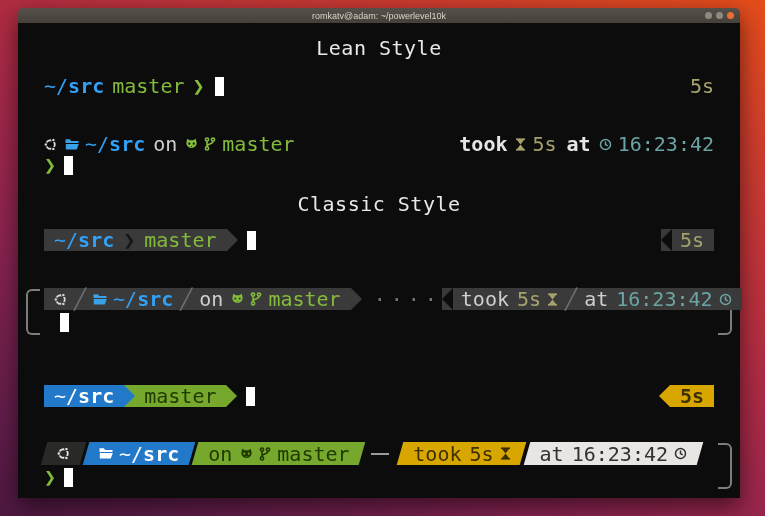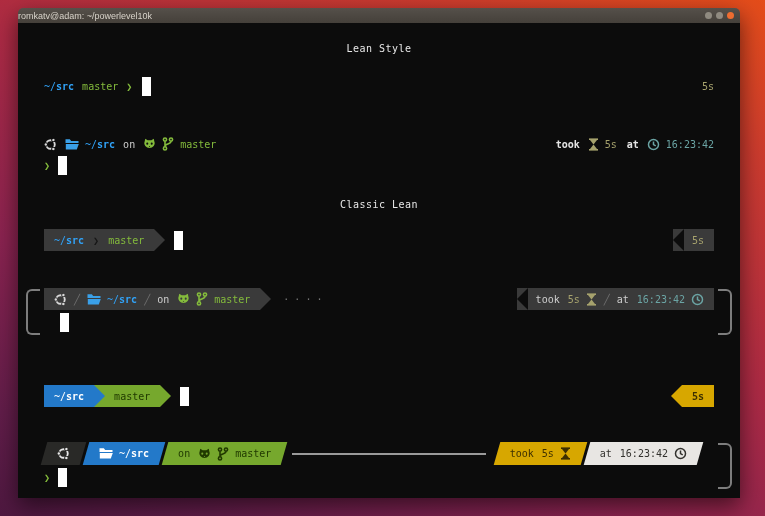--- a/index.html
+++ b/index.html
@@ -9,29 +9,29 @@
     font-family:"DejaVu Sans Mono",monospace;
   }
   .window{
     position:absolute;left:18px;top:8px;width:722px;height:490px;
     border-radius:5px 5px 0 0;box-shadow:0 8px 22px rgba(0,0,0,.55);
   }
   .titlebar{
     position:absolute;left:0;top:0;right:0;height:15px;
     background:linear-gradient(#55504a,#45403a);
     border-radius:5px 5px 0 0;
-    display:flex;align-items:center;
+    display:flex;align-items:center;justify-content:center;
     font-family:"Liberation Sans",sans-serif;font-size:9px;color:#d8d3ca;
   }
   .winbtns{position:absolute;right:6px;top:4px;display:flex;gap:4px;}
   .winbtn{width:7px;height:7px;border-radius:50%;background:#8f8a80;}
   .winbtn.close{background:#ee6c30;}
   .terminal{
     position:absolute;left:0;top:15px;right:0;bottom:0;background:#0c0c0c;
-    font-size:10px;color:#d8d8d8;
+    font-size:20px;color:#d8d8d8;
   }
   .row{position:absolute;left:26px;right:26px;display:flex;align-items:center;height:22px;}
   .row.center{justify-content:center;}
   .heading{color:#e8e8e8;letter-spacing:.5px;}
   .spacer{flex:1;}
   
   .blue{color:#31a2f7;} .blue.b{font-weight:bold;}
   .green{color:#84bb3c;}
   .olive{color:#a6a26d;}
   .teal{color:#6ba4a4;}
@@ -159,21 +159,21 @@
         </span>
         <span class="teal">16:23:42</span>
       </div>
 
       <div class="row" style="top:131px">
         <span class="green b mr8">❯</span>
         <span class="cursor"></span>
       </div>
 
       <div class="row center" style="top:170px">
-        <span class="heading">Classic Lean</span>
+        <span class="heading">Classic Style</span>
       </div>
 
       <div class="row" style="top:206px">
         <div class="cseg">
           <span class="blue">~/</span>
           <span class="blue b">src</span>
           <span class="chev">❯</span>
           <span class="green">master</span>
         </div>
         <div class="arr-r"></div>

